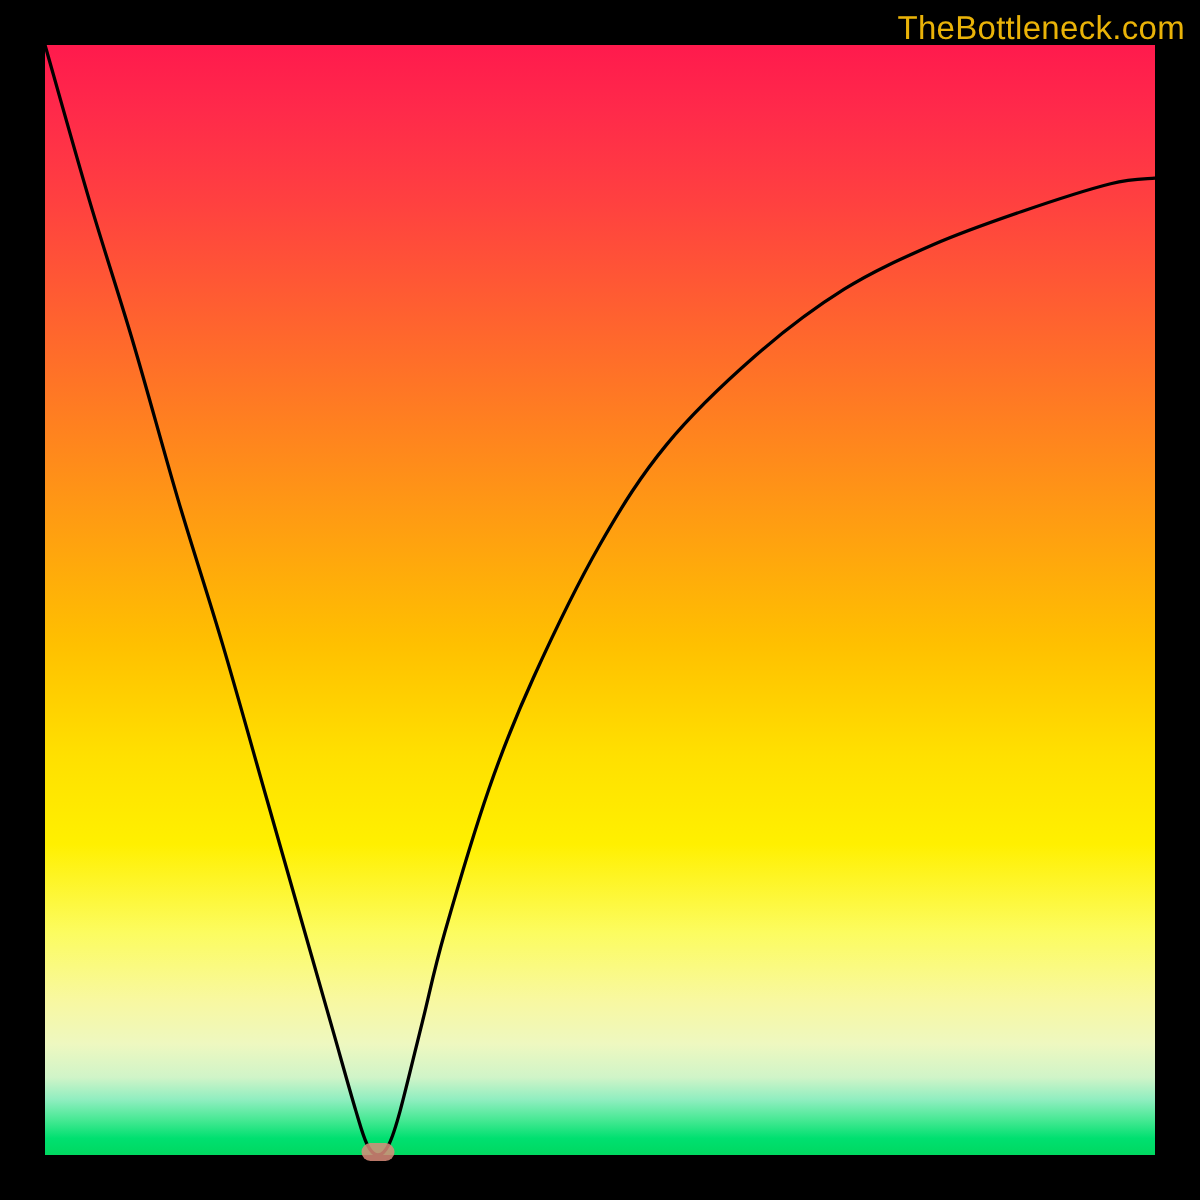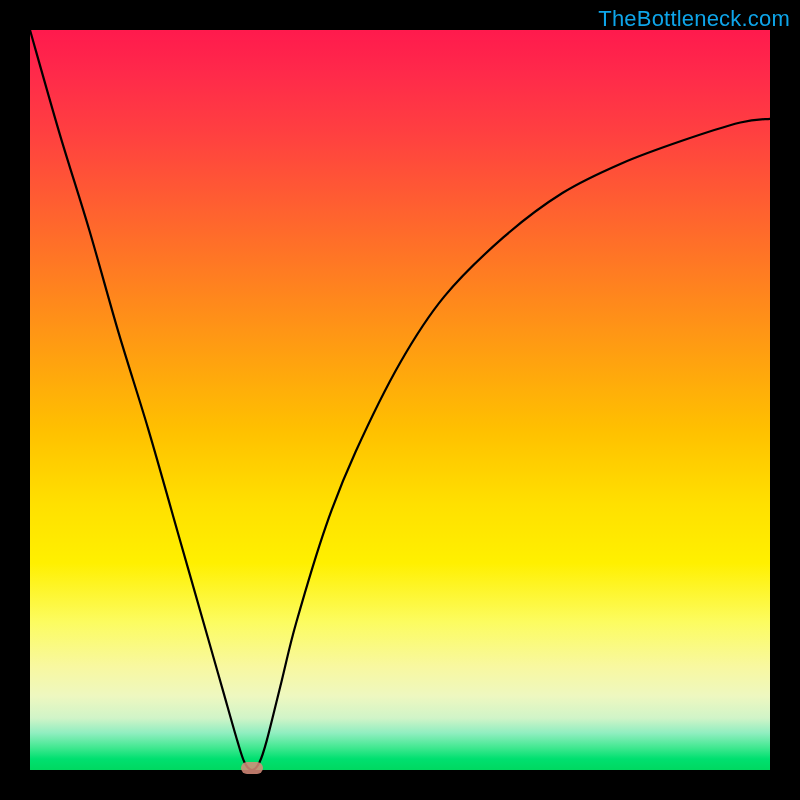--- a/index.html
+++ b/index.html
@@ -42,21 +42,21 @@
       #90eec0 95%,
       #40e890 97%,
       #00e070 98.5%,
       #00d860 100%
     );
   }
   .watermark {
     position: absolute;
     top: 6px;
     right: 10px;
-    color: #0ea5e9;
+    color: #eab308;
     font-size: 22px;
     letter-spacing: 0.2px;
     user-select: none;
   }
   svg.curve {
     position: absolute;
     left: 0;
     top: 0;
     width: 740px;
     height: 740px;

